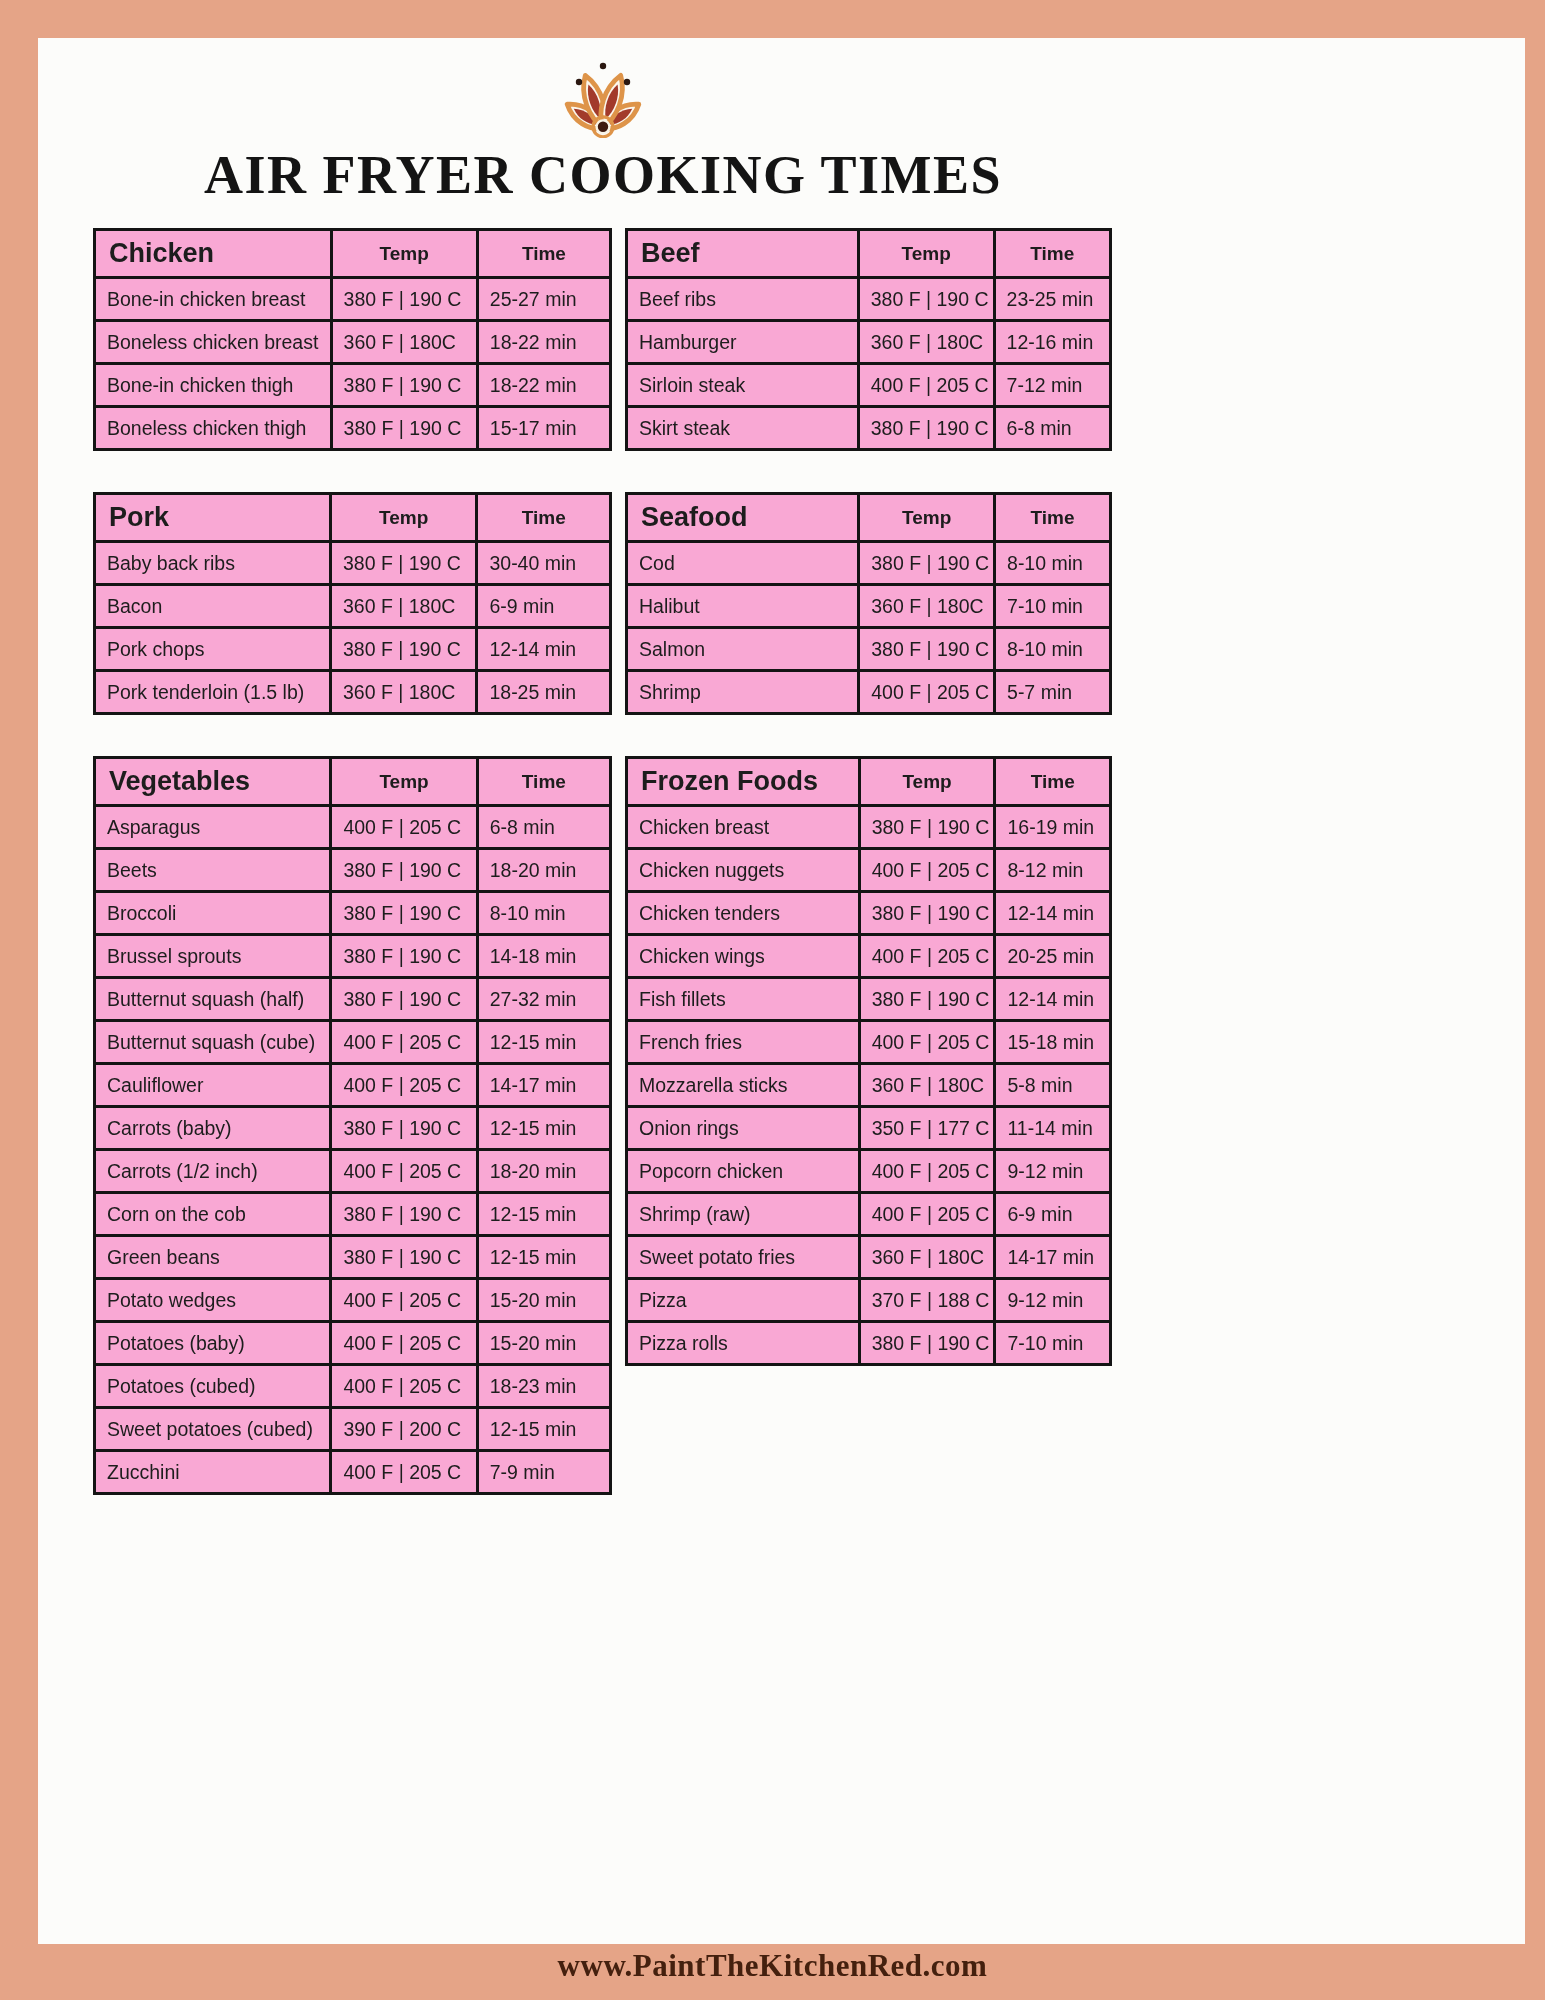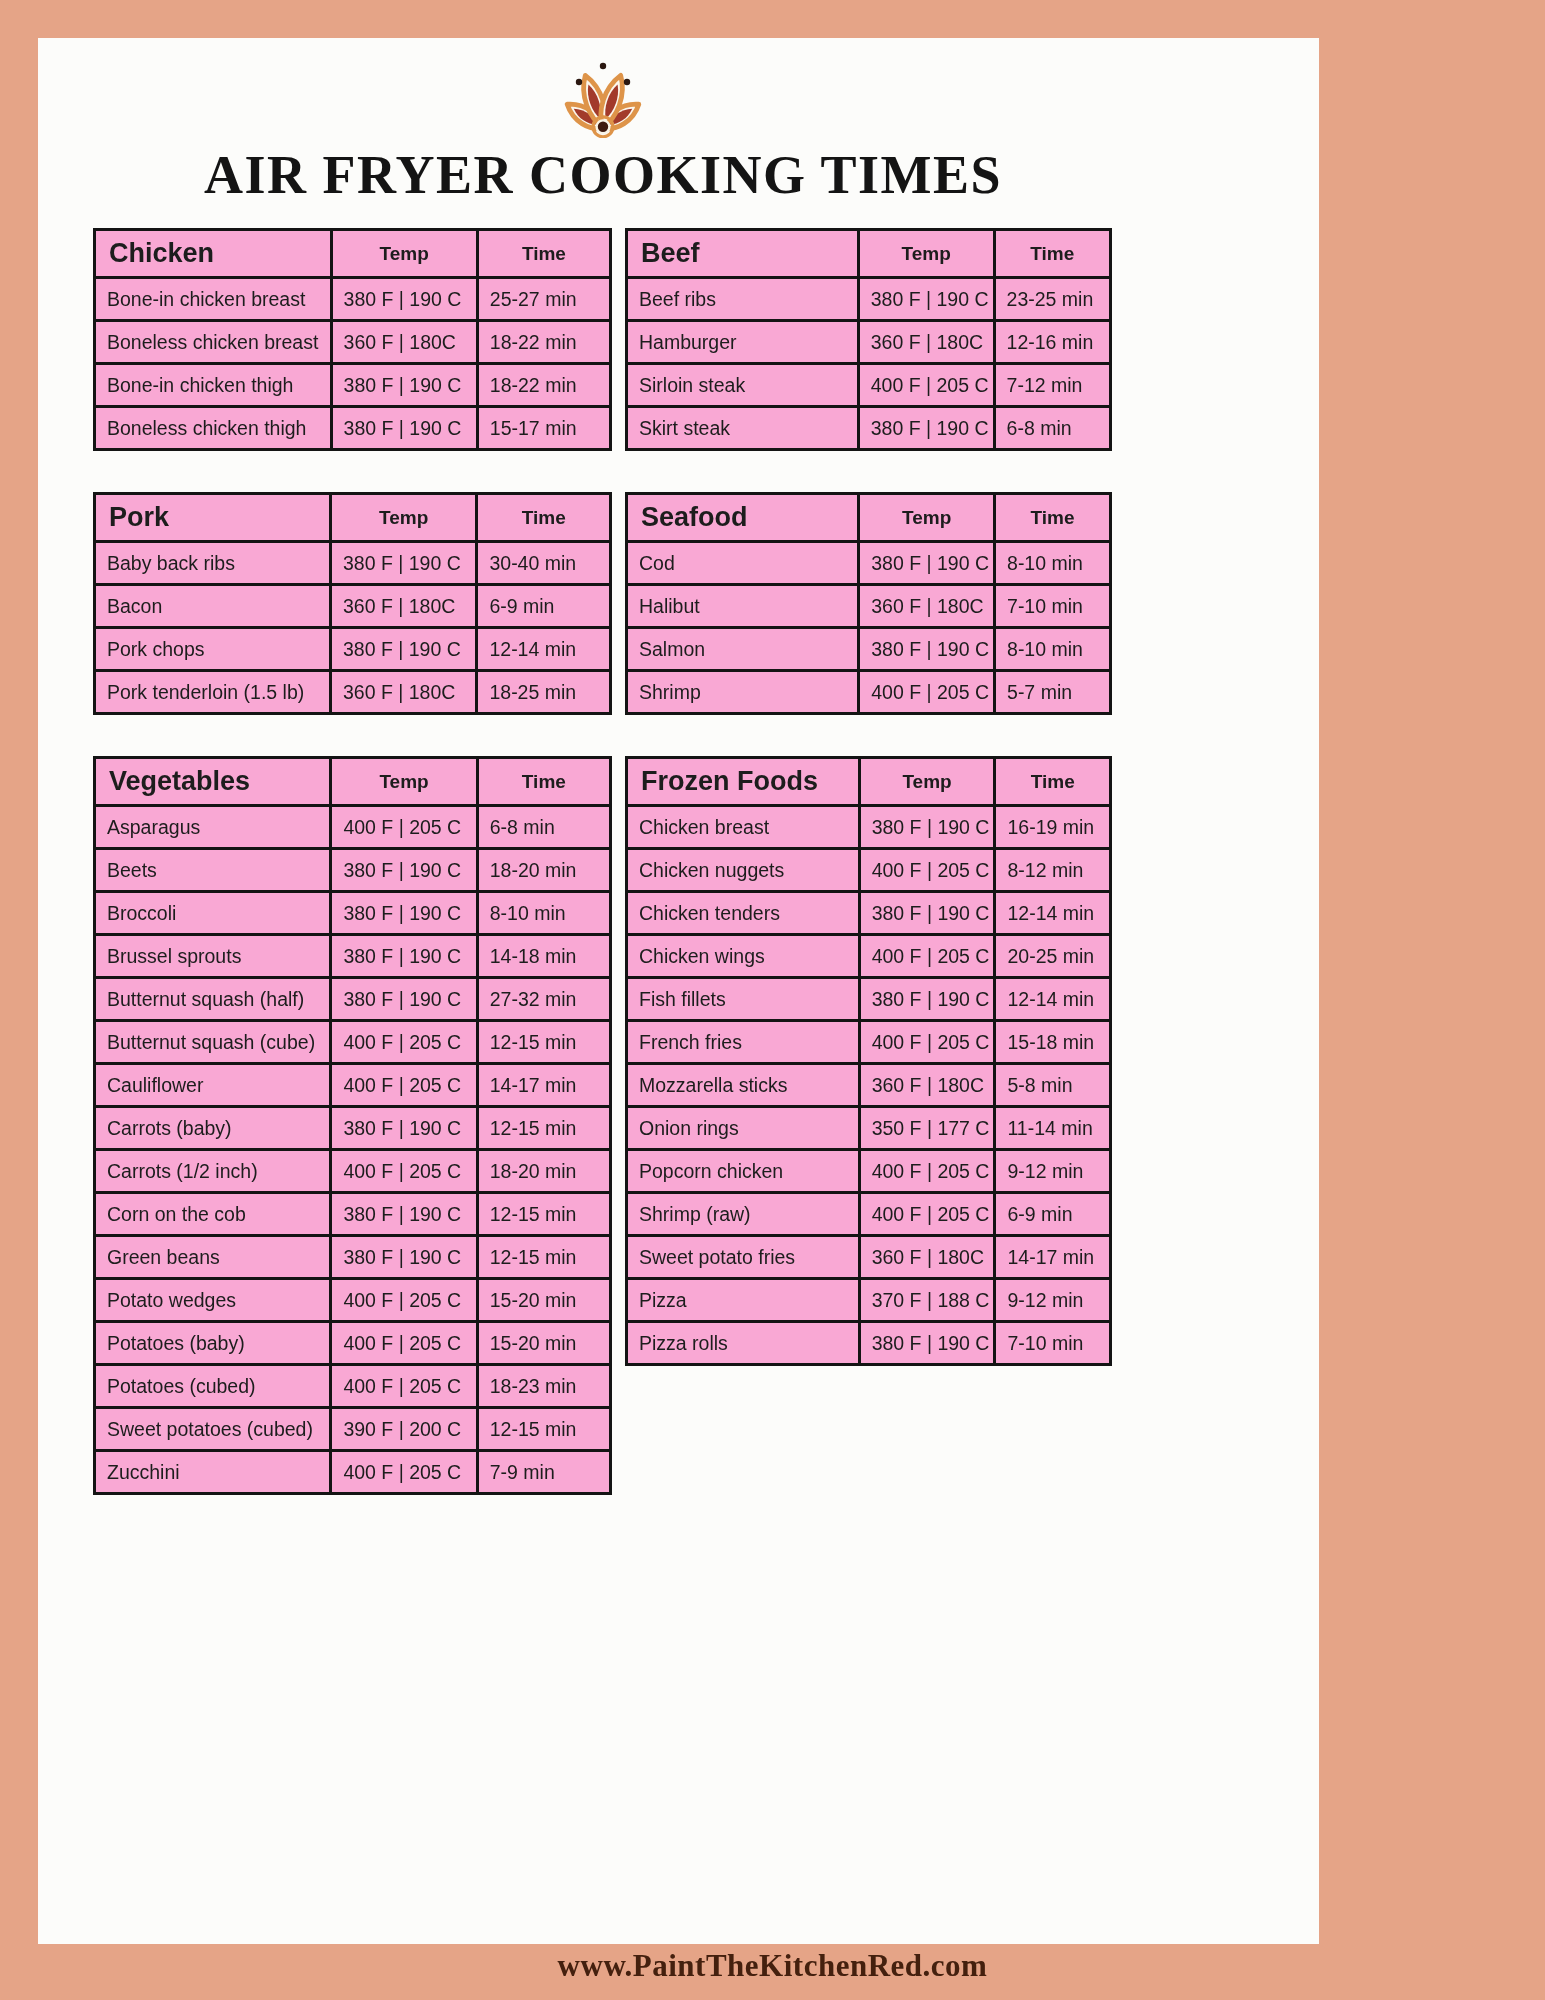--- a/index.html
+++ b/index.html
@@ -5,21 +5,21 @@
   * { box-sizing: border-box; }
   html,body { margin:0; padding:0; }
   body {
     width:1545px; height:2000px;
     background:#E5A487;
     position:relative;
     font-family:"Liberation Sans", sans-serif;
   }
   .page {
     position:absolute; left:38px; top:38px;
-    width:1281px; height:1906px;
+    width:1487px; height:1906px;
     background:#FCFCFA;
   }
   .content { width:1020px; margin-left:55px; }
   .lotus-wrap { display:flex; justify-content:center; padding-top:20px; }
   .title {
     margin:2px 0 0 0;
     text-align:center;
     font-family:"Liberation Serif", serif;
     font-weight:700;
     font-size:54px;

